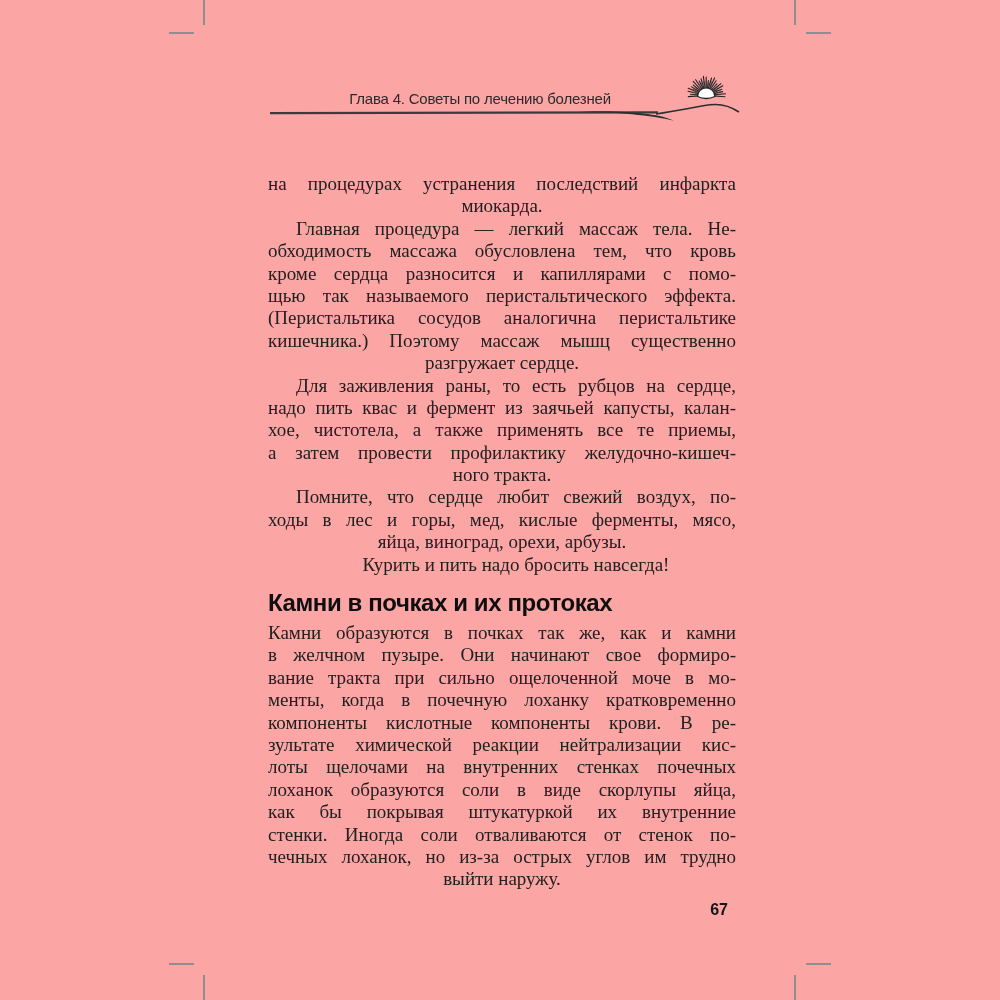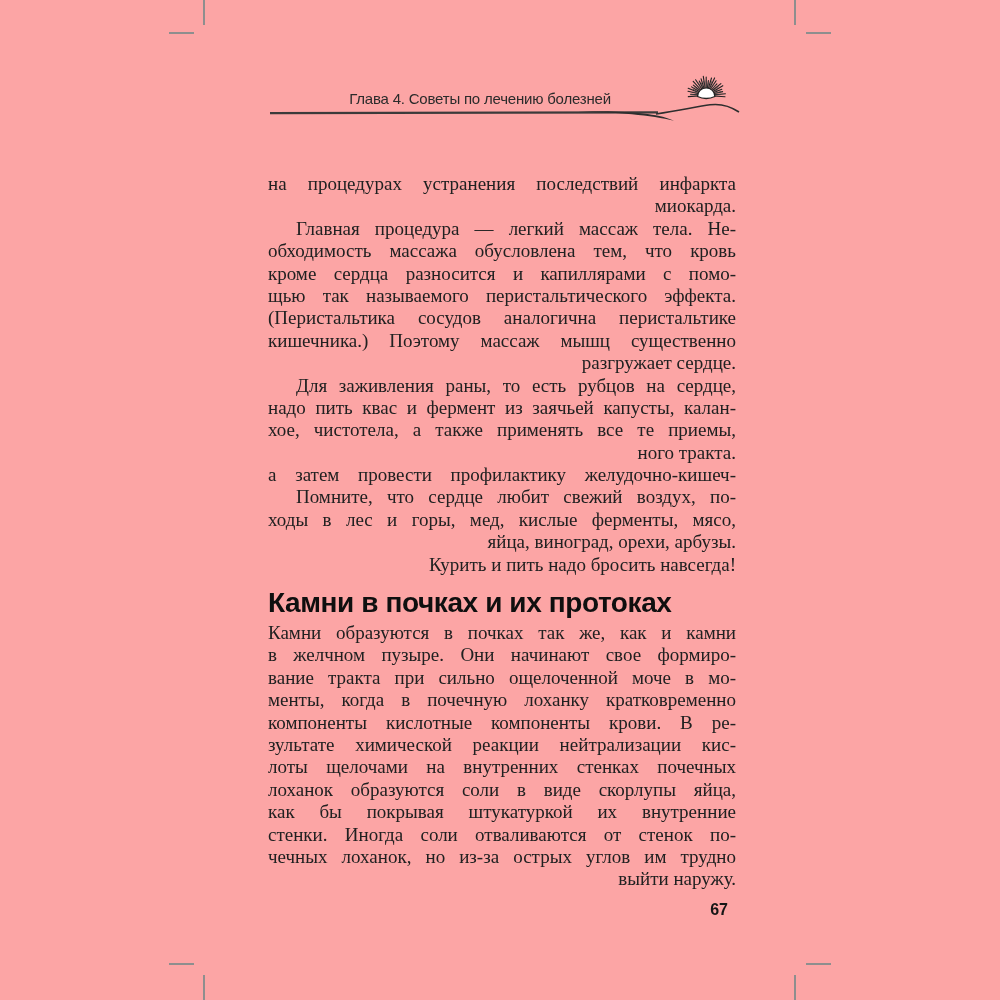--- a/index.html
+++ b/index.html
@@ -48,34 +48,34 @@
   .page-body {
     position: absolute;
     left: 268px; top: 137px; width: 468px;
     font-size: 19px;
     line-height: 22.4px;
     color: #212121;
     margin-top: 36px;
   }
   .paragraph { margin: 0; }
   .line {
-    text-align: right;
+    text-align: center;
     white-space: normal;
     overflow: hidden;
     height: 22.4px;
   }
   .line.j {
     text-align: justify;
     text-align-last: justify;
   }
   .line.ind { text-indent: 28px; }
   .section-heading {
     font-family: "Liberation Sans", "DejaVu Sans", sans-serif;
     font-weight: bold;
-    font-size: 28px;
+    font-size: 24px;
     line-height: 24px;
     letter-spacing: -0.4px;
     color: #0f0f0f;
     margin: 15px 0 7px 0;
   }
   
   .page-number {
     position: absolute;
     left: 268px; top: 901px; width: 460px;
     text-align: right;
@@ -169,22 +169,22 @@
         <div class="line j">кроме сердца разносится и капиллярами с помо-</div>
         <div class="line j">щью так называемого перистальтического эффекта.</div>
         <div class="line j">(Перистальтика сосудов аналогична перистальтике</div>
         <div class="line j">кишечника.) Поэтому массаж мышц существенно</div>
         <div class="line">разгружает сердце.</div>
       </div>
       <div class="paragraph">
         <div class="line j ind">Для заживления раны, то есть рубцов на сердце,</div>
         <div class="line j">надо пить квас и фермент из заячьей капусты, калан-</div>
         <div class="line j">хое, чистотела, а также применять все те приемы,</div>
+        <div class="line j">а затем провести профилактику желудочно-кишеч-</div>
         <div class="line">ного тракта.</div>
-        <div class="line j">а затем провести профилактику желудочно-кишеч-</div>
       </div>
       <div class="paragraph">
         <div class="line j ind">Помните, что сердце любит свежий воздух, по-</div>
         <div class="line j">ходы в лес и горы, мед, кислые ферменты, мясо,</div>
         <div class="line">яйца, виноград, орехи, арбузы.</div>
       </div>
       <div class="paragraph">
         <div class="line ind">Курить и пить надо бросить навсегда!</div>
       </div>
       <div class="section-heading">Камни в почках и их протоках</div>

